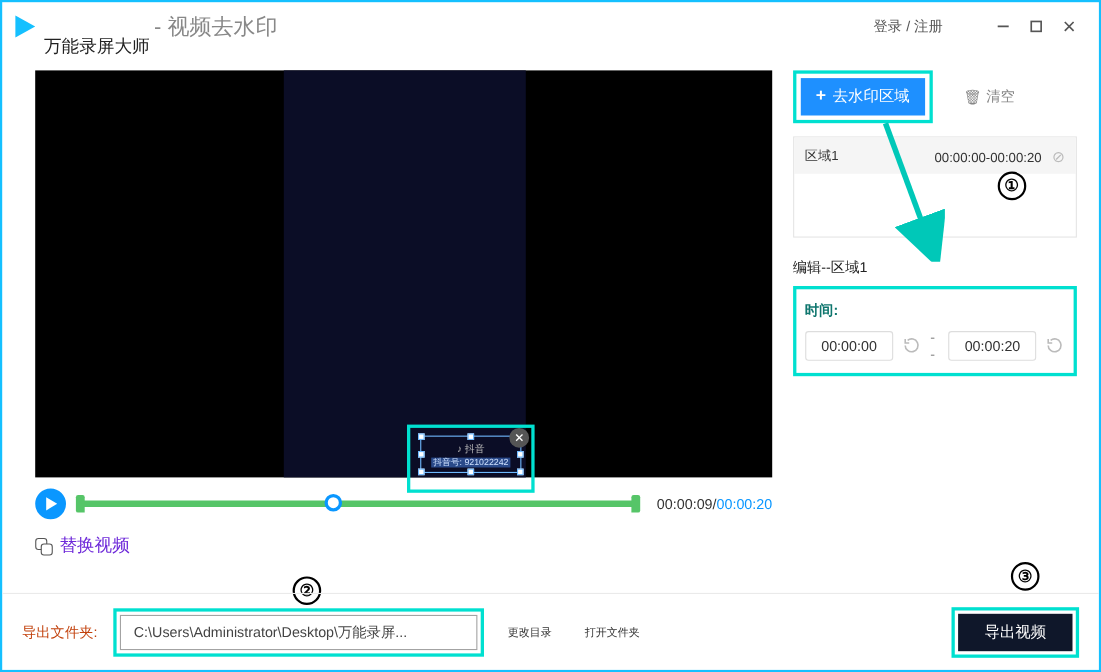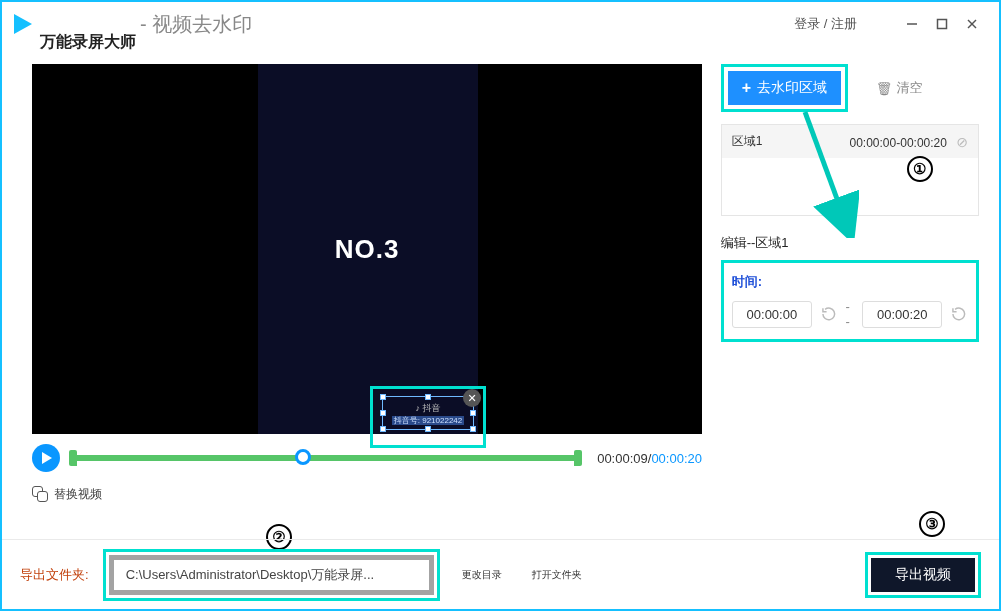--- a/index.html
+++ b/index.html
@@ -1,19 +1,19 @@
 <!DOCTYPE html>
 <html><head>
 <meta charset="utf-8">
 <style>
 * { margin: 0; padding: 0; box-sizing: border-box; font-family: "Microsoft YaHei", Arial, sans-serif; }
 body { width: 1001px; height: 611px; background: #fff; border: 2px solid #15c0ff; position: relative; }
 .titlebar { height: 44px; display: flex; align-items: center; padding: 0 12px; }
 .logo-icon { width: 0; height: 0; border-left: 18px solid #15c0ff; border-top: 10px solid transparent; border-bottom: 10px solid transparent; margin-right: 8px; }
-.app-name { font-size: 16px; font-weight: bold; color: #222; margin-top: 36px; }
+.app-name { font-size: 16px; font-weight: normal; color: #222; margin-top: 36px; }
 .page-title { font-size: 20px; color: #888; margin-left: 4px; }
 .title-spacer { flex: 1; }
 .auth-link { font-size: 13px; color: #555; margin-right: 40px; cursor: pointer; }
 .win-btn { width: 30px; height: 30px; display: flex; align-items: center; justify-content: center; color: #555; cursor: pointer; font-size: 14px; }
 .win-btn svg { stroke: #555; fill: none; }
 .main { display: flex; height: 494px; }
 .left-pane { width: 715px; padding: 18px 0 0 30px; }
 .video-preview { width: 670px; height: 370px; background: #000; position: relative; }
 .video-dark-band { position: absolute; left: 226px; top: 0; width: 220px; height: 100%; background: #0b0d26; }
 .video-text { position: absolute; left: 0; width: 100%; top: 170px; text-align: center; color: #fff; font-size: 26px; font-weight: bold; letter-spacing: 1px; }
@@ -26,54 +26,54 @@
 .player-row { display: flex; align-items: center; margin-top: 10px; width: 670px; }
 .play-btn { width: 28px; height: 28px; border-radius: 50%; background: #0a97ff; display: flex; align-items: center; justify-content: center; cursor: pointer; }
 .play-tri { width: 0; height: 0; border-left: 10px solid #fff; border-top: 6px solid transparent; border-bottom: 6px solid transparent; margin-left: 2px; }
 .timeline { flex: 1; height: 6px; background: #56c568; margin: 0 12px 0 10px; border-radius: 3px; position: relative; }
 .timeline-in, .timeline-out { position: absolute; width: 8px; height: 16px; background: #56c568; bottom: -5px; }
 .timeline-in { left: -1px; border-radius: 2px 2px 0 2px; }
 .timeline-out { right: -1px; border-radius: 2px 2px 2px 0; }
 .playhead { position: absolute; left: 225px; top: -6px; width: 16px; height: 16px; border-radius: 50%; background: #fff; border: 3px solid #0a97ff; }
 .time-disp { font-size: 13px; color: #333; white-space: nowrap; margin-left: 4px; }
 .time-disp .total { color: #0a97ff; }
-.replace-row { margin-top: 14px; font-size: 12px; color: #404040; display: flex; align-items: flex-start; cursor: pointer; }
+.replace-row { margin-top: 14px; font-size: 16px; color: #6d28d9; display: flex; align-items: center; cursor: pointer; }
 .swap-icon { width: 16px; height: 16px; margin-right: 6px; position: relative; }
 .swap-icon::before, .swap-icon::after { content: ""; position: absolute; border: 1.5px solid #555; border-radius: 3px; width: 9px; height: 9px; }
 .swap-icon::before { left: 0; top: 0; }
 .swap-icon::after { right: 0; bottom: 0; background: #fff; }
 
 .right-pane { flex: 1; padding: 18px 20px 0 8px; position: relative; }
 .add-row { display: flex; align-items: center; gap: 28px; }
 .add-hl { padding: 4px; border: 3px solid #00e0d0; display: inline-block; }
 .add-btn { background: #1e90ff; color: #fff; font-size: 14px; padding: 8px 14px; display: flex; align-items: center; cursor: pointer; border: none; }
 .plus { font-size: 16px; margin-right: 6px; font-weight: bold; }
 .clear-btn { color: #888; font-size: 13px; cursor: pointer; display: flex; align-items: center; gap: 4px; }
 .region-list { border: 1px solid #e5e5e5; margin-top: 12px; height: 92px; text-align: center; }
 .region-item { display: flex; align-items: center; justify-content: space-between; padding: 8px 10px; font-size: 12px; background: #f5f5f5; color: #333; }
 .region-item .rm { color: #bbb; cursor: pointer; font-size: 14px; margin-left: 6px; }
 .edit-title { font-size: 13px; font-weight: normal; color: #222; margin-top: 18px; }
 .time-hl { border: 3px solid #00e0d0; padding: 10px 8px; margin-top: 8px; }
-.time-label { font-size: 13px; font-weight: bold; color: #1d4ed8; margin-bottom: 8px; }
+.time-label { font-size: 13px; font-weight: bold; color: #0f766e; margin-bottom: 8px; }
 .time-inputs { display: flex; align-items: center; gap: 8px; }
 .time-field { border: 1px solid #ddd; border-radius: 3px; padding: 5px 10px; font-size: 13px; color: #333; width: 82px; text-align: center; }
 .reset-icon { width: 18px; height: 18px; color: #bbb; cursor: pointer; }
 .sep-dash { color: #888; font-size: 13px; }
 
 
 .arrow-svg { position: absolute; left: 86px; top: 62px; pointer-events: none; }
 .circ-num { width: 26px; height: 26px; border: 2px solid #000; border-radius: 50%; display: flex; align-items: center; justify-content: center; font-weight: bold; font-size: 15px; background: rgba(255,255,255,0.6); }
 .num1 { position: absolute; left: 194px; top: 110px; }
 .num2 { position: absolute; left: 264px; top: 522px; }
 .num3 { position: absolute; right: 54px; bottom: 72px; }
 
 .footer { position: absolute; bottom: 0; left: 0; right: 0; height: 70px; border-top: 1px solid #eaeaea; display: flex; align-items: center; padding: 0 18px; gap: 14px; }
 .out-label { font-size: 13px; color: #c2410c; }
 .path-hl { border: 3px solid #00e0d0; padding: 3px; }
-.path-field { border: 5px solid #a3a3a3; padding: 6px 12px; font-size: 13px; color: #444; width: 325px; background: #fff; }
+.path-field { border: 1px solid #a3a3a3; padding: 6px 12px; font-size: 13px; color: #444; width: 325px; background: #fff; }
 .link-btn { font-size: 10px; color: #333; cursor: pointer; background: none; border: none; padding: 4px 8px; }
 .footer-spacer { flex: 1; }
 .export-hl { border: 3px solid #00e0d0; padding: 3px; }
 .export-btn { background: #0f172a; color: #fff; font-size: 14px; padding: 8px 24px; border: none; cursor: pointer; }
 </style>
 </head>
 <body>
 
 <div class="titlebar">
   <div class="logo-icon"></div>
@@ -96,21 +96,20 @@
         <line x1="2" y1="2" x2="10" y2="10" stroke-width="1.5"></line>
         <line x1="10" y1="2" x2="2" y2="10" stroke-width="1.5"></line>
       </svg>
     </div>
 </div>
 
 <div class="main">
   <div class="left-pane">
     <div class="video-preview">
       <div class="video-dark-band"></div>
-      <div class="video-text">NO.3</div>
       <div class="sel-hl"></div>
       <div class="sel-box">
         <div class="sel-handle" style="left:-3px;top:-3px"></div>
         <div class="sel-handle" style="left:50%;margin-left:-3px;top:-3px"></div>
         <div class="sel-handle" style="right:-3px;top:-3px"></div>
         <div class="sel-handle" style="left:-3px;top:50%;margin-top:-3px"></div>
         <div class="sel-handle" style="right:-3px;top:50%;margin-top:-3px"></div>
         <div class="sel-handle" style="left:-3px;bottom:-3px"></div>
         <div class="sel-handle" style="left:50%;margin-left:-3px;bottom:-3px"></div>
         <div class="sel-handle" style="right:-3px;bottom:-3px"></div>

